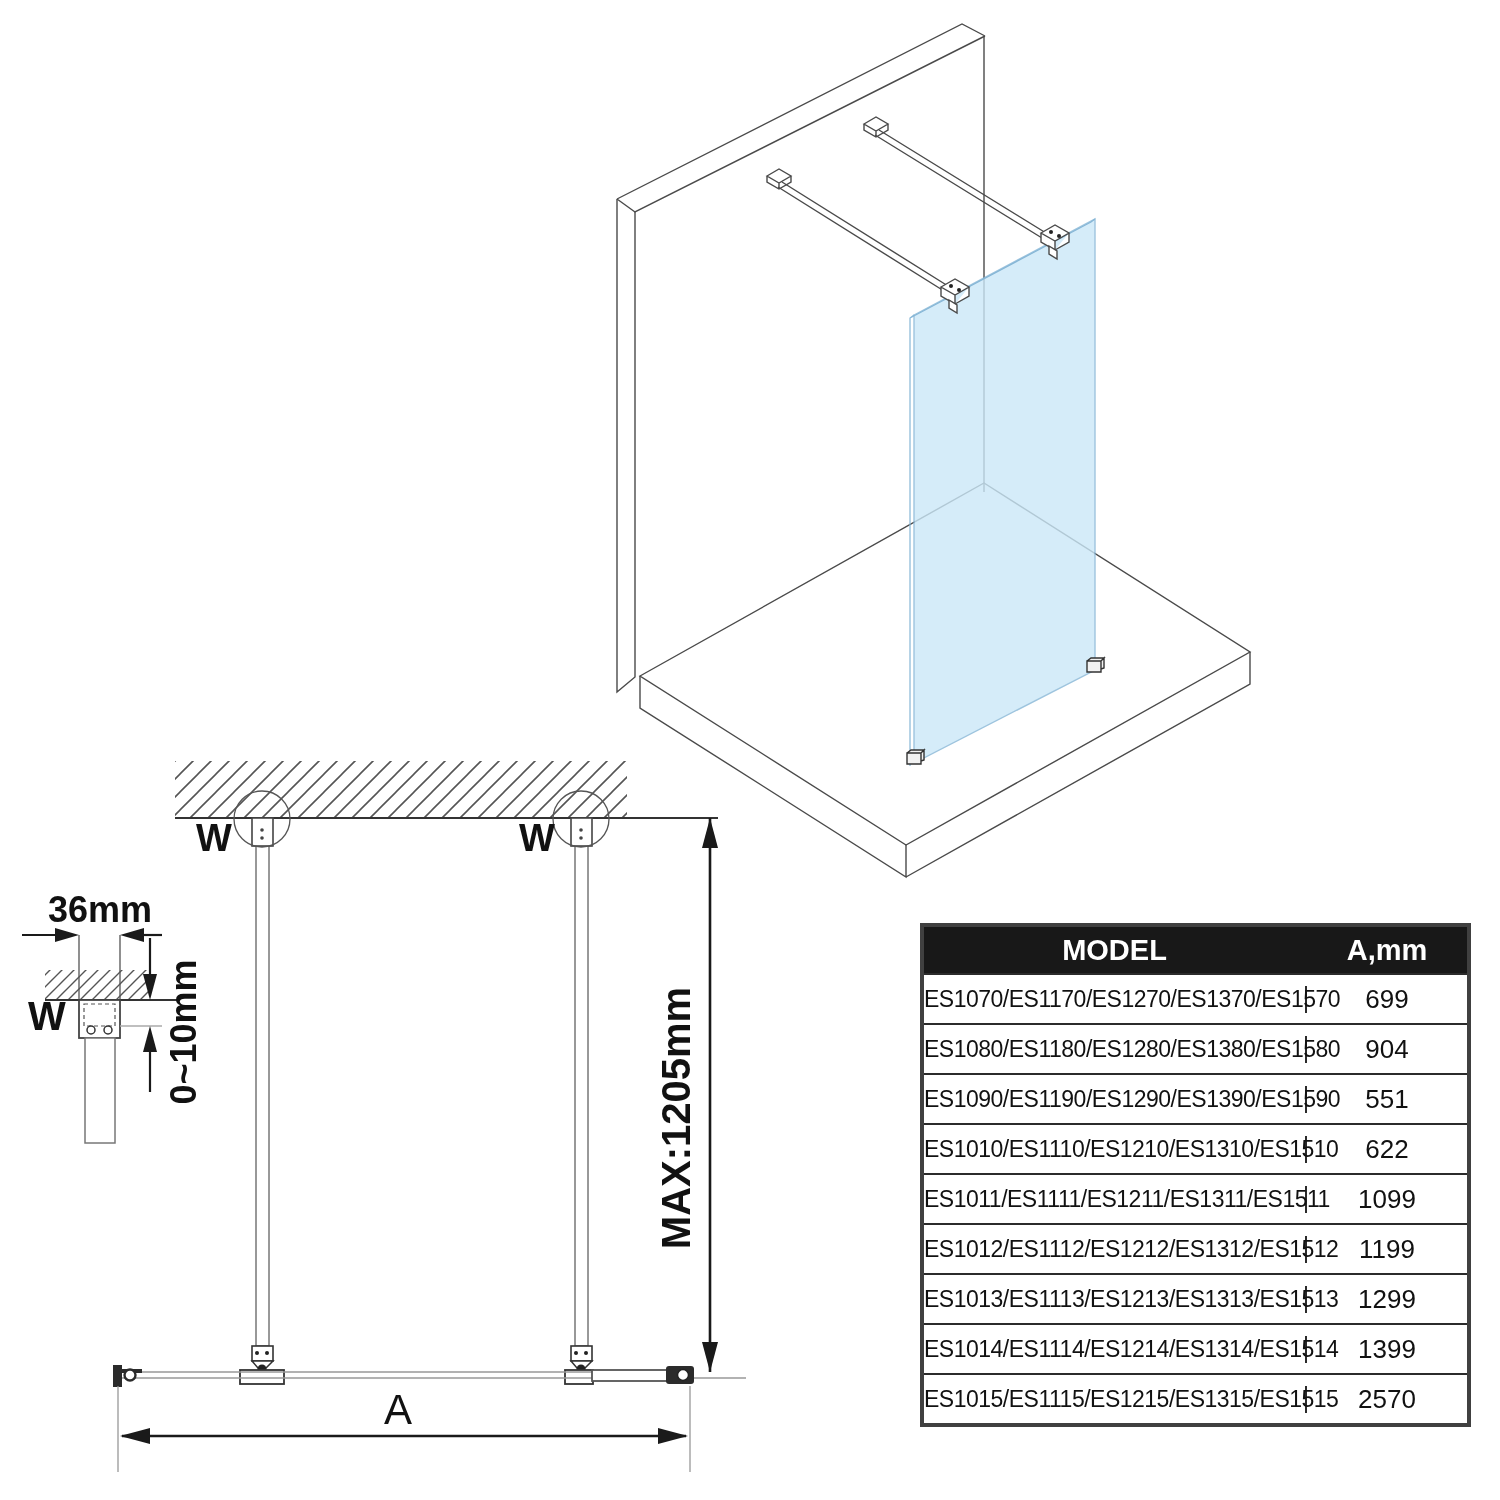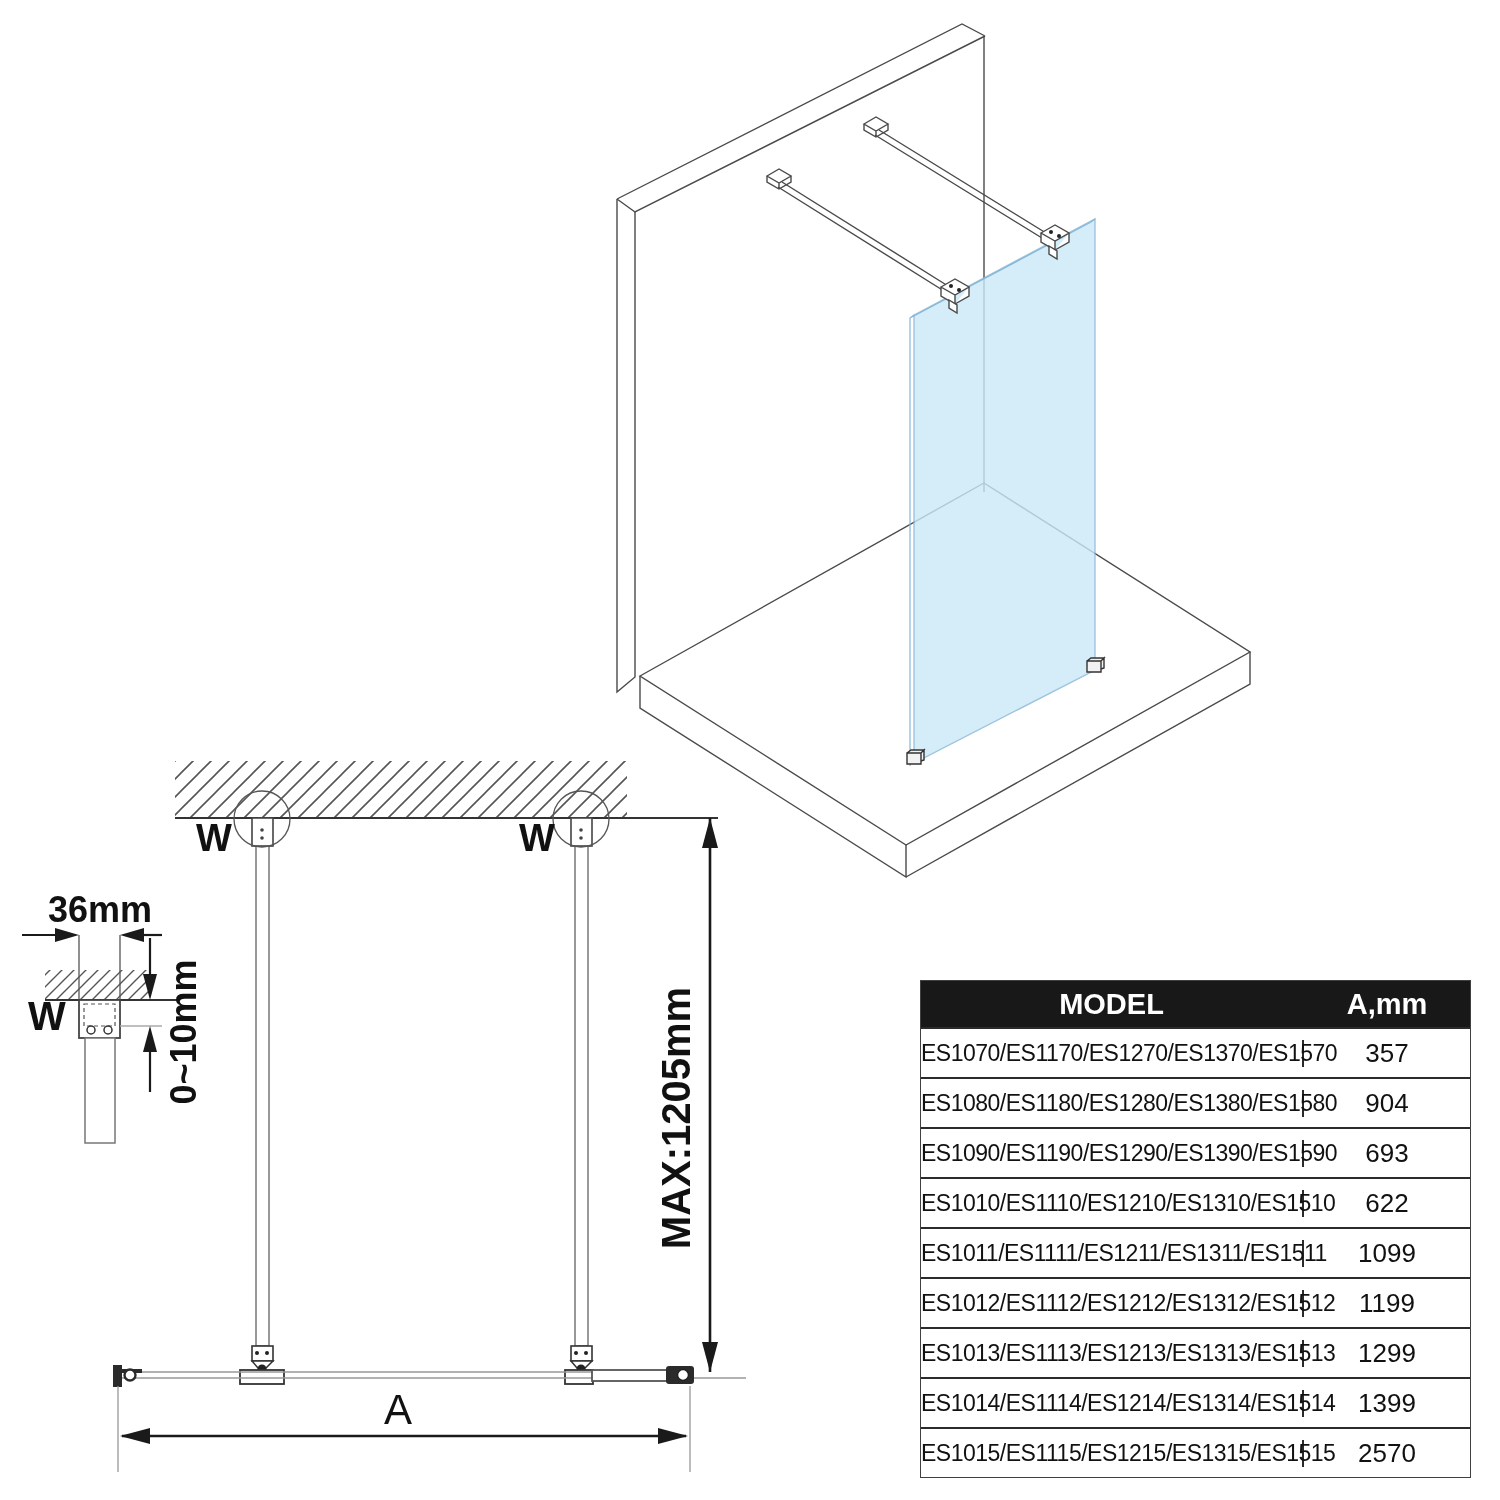--- a/index.html
+++ b/index.html
@@ -6,22 +6,22 @@
   body{
     width:1500px;height:1500px;position:relative;background:#ffffff;
     font-family:"Liberation Sans",sans-serif;overflow:hidden;
   }
   svg{position:absolute;left:0;top:0;}
   svg text{font-family:"Liberation Sans",sans-serif;fill:#111;}
   .lbl-bold{font-weight:bold;}
 
   
   .spec-table{
-    position:absolute;left:920px;top:980px;width:551px;
-    border:1px solid #404040;background:#fff;box-sizing:border-box;
+    position:absolute;left:920px;top:923px;width:551px;
+    border:4px solid #404040;background:#fff;box-sizing:border-box;
   }
   .spec-table .thead{
     display:flex;height:46px;background:#181818;color:#fff;
     font-weight:bold;font-size:29px;align-items:center;
   }
   .spec-table .tr{
     display:flex;height:48px;align-items:center;border-top:2px solid #2b2b2b;
   }
   .spec-table .tr:first-of-type{border-top:3px solid #111;}
   .col-model{
@@ -186,29 +186,29 @@
   </g>
 </svg>
 
 <div class="spec-table">
   <div class="thead">
     <div class="col-model">MODEL</div>
     <div class="col-amm">A,mm</div>
   </div>
   <div class="tr">
     <div class="col-model">ES1070/ES1170/ES1270/ES1370/ES1570</div>
-    <div class="col-amm">357</div>
+    <div class="col-amm">699</div>
   </div>
   <div class="tr">
     <div class="col-model">ES1080/ES1180/ES1280/ES1380/ES1580</div>
     <div class="col-amm">904</div>
   </div>
   <div class="tr">
     <div class="col-model">ES1090/ES1190/ES1290/ES1390/ES1590</div>
-    <div class="col-amm">693</div>
+    <div class="col-amm">551</div>
   </div>
   <div class="tr">
     <div class="col-model">ES1010/ES1110/ES1210/ES1310/ES1510</div>
     <div class="col-amm">622</div>
   </div>
   <div class="tr">
     <div class="col-model">ES1011/ES1111/ES1211/ES1311/ES1511</div>
     <div class="col-amm">1099</div>
   </div>
   <div class="tr">

